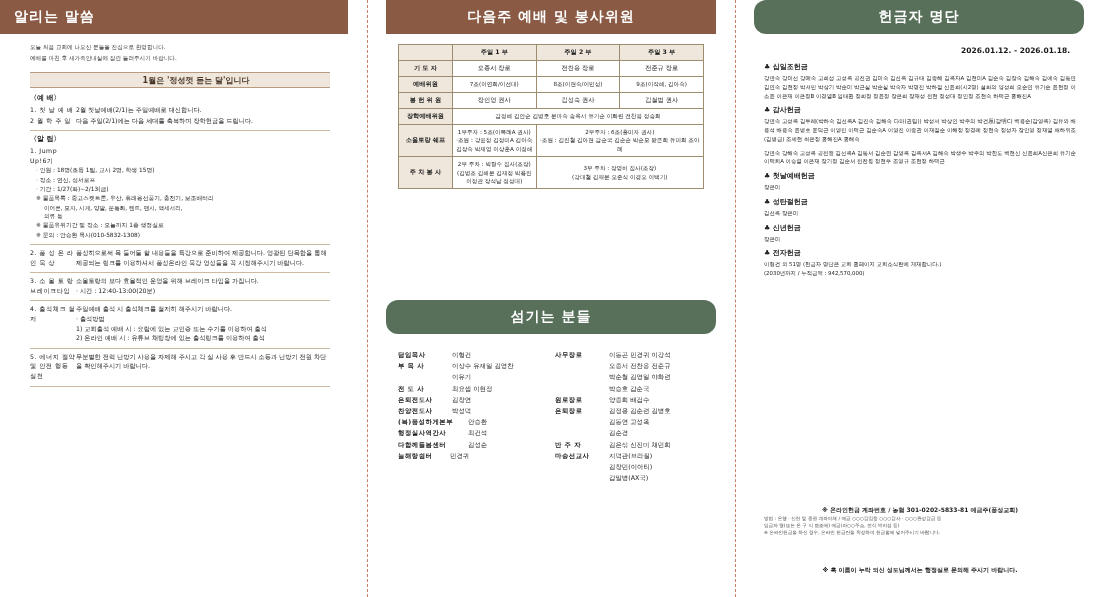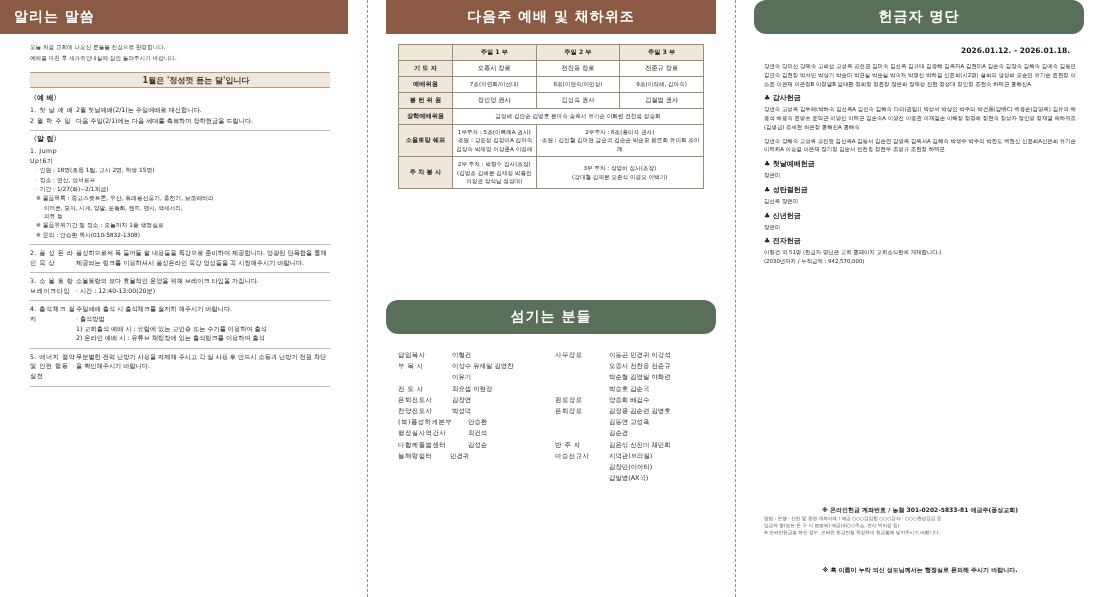--- a/index.html
+++ b/index.html
@@ -54,21 +54,21 @@
   table.t th { background:#efe7dc; font-weight:bold; }
   .lbl { background:#efe7dc; font-weight:bold; white-space:nowrap; }
   .tleft { text-align:left; }
   .sm { font-size:5.6px; line-height:1.5; }
 
   .c2tbl { position:absolute; left:30px; top:44px; width:306px; }
   .c2bar2 { position:absolute; left:18px; top:300px; width:330px; height:34px; font-size:14px; justify-content:center; padding-left:0; }
   .serve { position:absolute; left:30px; top:350px; width:306px; display:flex; gap:8px; font-size:6.4px; line-height:1.75; }
   .serve .c { flex:1; }
   .srow { display:flex; }
-  .srow .k { width:54px; flex:0 0 54px; font-weight:normal; letter-spacing:0.5px; }
+  .srow .k { width:54px; flex:0 0 54px; font-weight:bold; letter-spacing:0.5px; }
   .srow .v { flex:1; }
   .scont { padding-left:54px; }
 
   
   .col3 { position:absolute; left:736px; top:0; width:364px; height:597px; }
   .c3bar { position:absolute; left:18px; top:0; width:330px; height:34px; font-size:14px; justify-content:center; padding-left:0; }
   .c3date { position:absolute; right:30px; top:46px; font-size:7.5px; font-weight:bold; }
   .c3body { position:absolute; left:28px; top:62px; width:312px; }
   .gsec { margin-bottom:5px; }
   .gsec .h { font-weight:bold; font-size:7px; margin-bottom:2px; }
@@ -156,21 +156,21 @@
           <span class="n">5. 에너지 절약 및 안전 행동 실천</span>
           <span class="t">무분별한 전력 난방기 사용을 자제해 주시고 각 실 사용 후 반드시 소등과 난방기 전원 차단을 확인해주시기 바랍니다.</span>
         </div>
       </div>
 
 
     </div>
   </div>
 
   <div class="col2">
-    <div class="bar brown c2bar">다음주 예배 및 채하위조</div>
+    <div class="bar brown c2bar">다음주 예배 및 봉사위원</div>
 
     <table class="t c2tbl">
       <tbody>
           <tr>
         <th style="width:54px"></th>
         <th style="width:84px">주일 1 부</th>
         <th style="width:84px">주일 2 부</th>
         <th style="width:84px">주일 3 부</th>
       </tr>
       <tr>
@@ -285,20 +285,21 @@
       </div>
     </div>
   </div>
 
   <div class="col3">
     <div class="bar green c3bar">헌금자 명단</div>
     <div class="c3date">2026.01.12. - 2026.01.18.</div>
 
     <div class="c3body">
       <div class="gsec">
+        <div class="h">♣ 십일조헌금</div>
         <div class="b">강면숙 강미선 강메숙 고희섭 고성옥 공전권 김미숙 김선옥 김규태 김종혜 김옥자A 김현미A 김순숙 김장숙 김해숙 김예숙 김동연 김연숙 김현정 박서민 박상기 박순미 박근실 박순실 박숙자 박명진 박하철 신윤희(시2명) 설화의 양성희 오순연 유기순 윤현정 이소윤 이은재 이은정B 이경열B 임태환 정희정 정윤정 장은희 장재성 전현 정성대 정인정 조현숙 하택근 홍해진A</div>
       </div>
       <div class="gsec">
         <div class="h">♣ 감사헌금</div>
         <div class="b">강면숙 고성옥 김두례(박하숙 김선옥A 김진숙 김해숙 다와(권팀)) 박성서 박상인 박주의 박건愿(감明C) 백용순(감영옥) 김유와 배용석 배용숙 윤병호 윤덕근 이영진 이택근 김순숙A 이영진 이종관 이재철순 이해정 정경례 정현숙 정성자 장인영 정재열 채하위조(김병급) 조세현 최은정 홍해진A 홍해숙</div>
       </div>
       <div class="gsec">
         <div class="b">강면숙 강해숙 고성옥 공전행 김선옥A 김동서 김순련 감영옥 김옥서A 김해숙 박생수 박주의 박한도 백현신 신윤희A신은희 유기순 이택회A 이승렬 이은재 장기정 김순서 전찬응 정현우 조영규 조현정 하택근</div>
       </div>
       <div class="gsec">

